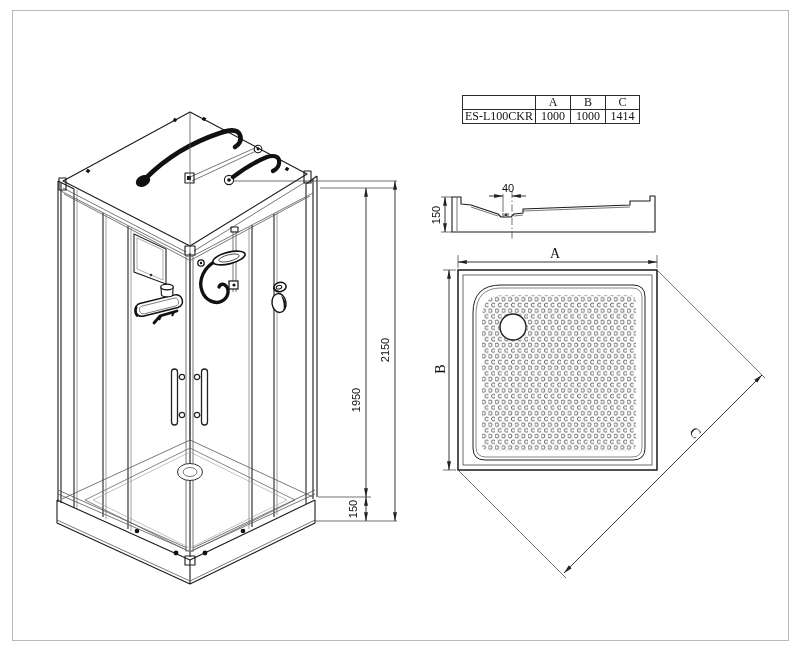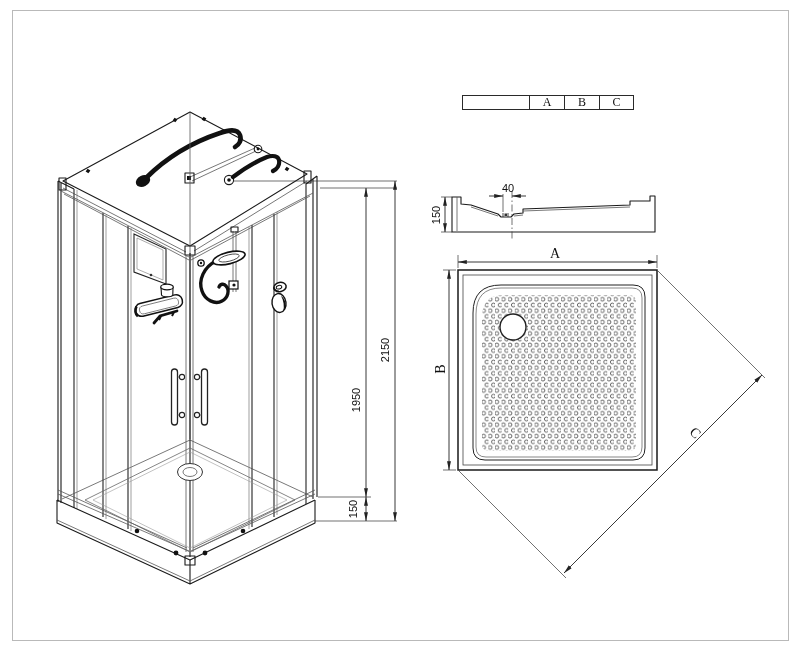--- a/index.html
+++ b/index.html
@@ -220,15 +220,21 @@
   </svg>
 
   <table id="spec-table">
     <tbody>
       <tr>
         <td class="c-model"></td>
         <td class="c-a">A</td>
         <td class="c-b">B</td>
         <td class="c-c">C</td>
       </tr>
+      <tr>
+        <td>ES-L100CKR</td>
+        <td>1000</td>
+        <td>1000</td>
+        <td>1414</td>
+      </tr>
     </tbody>
   </table>
 </div>
 
 </body></html>

